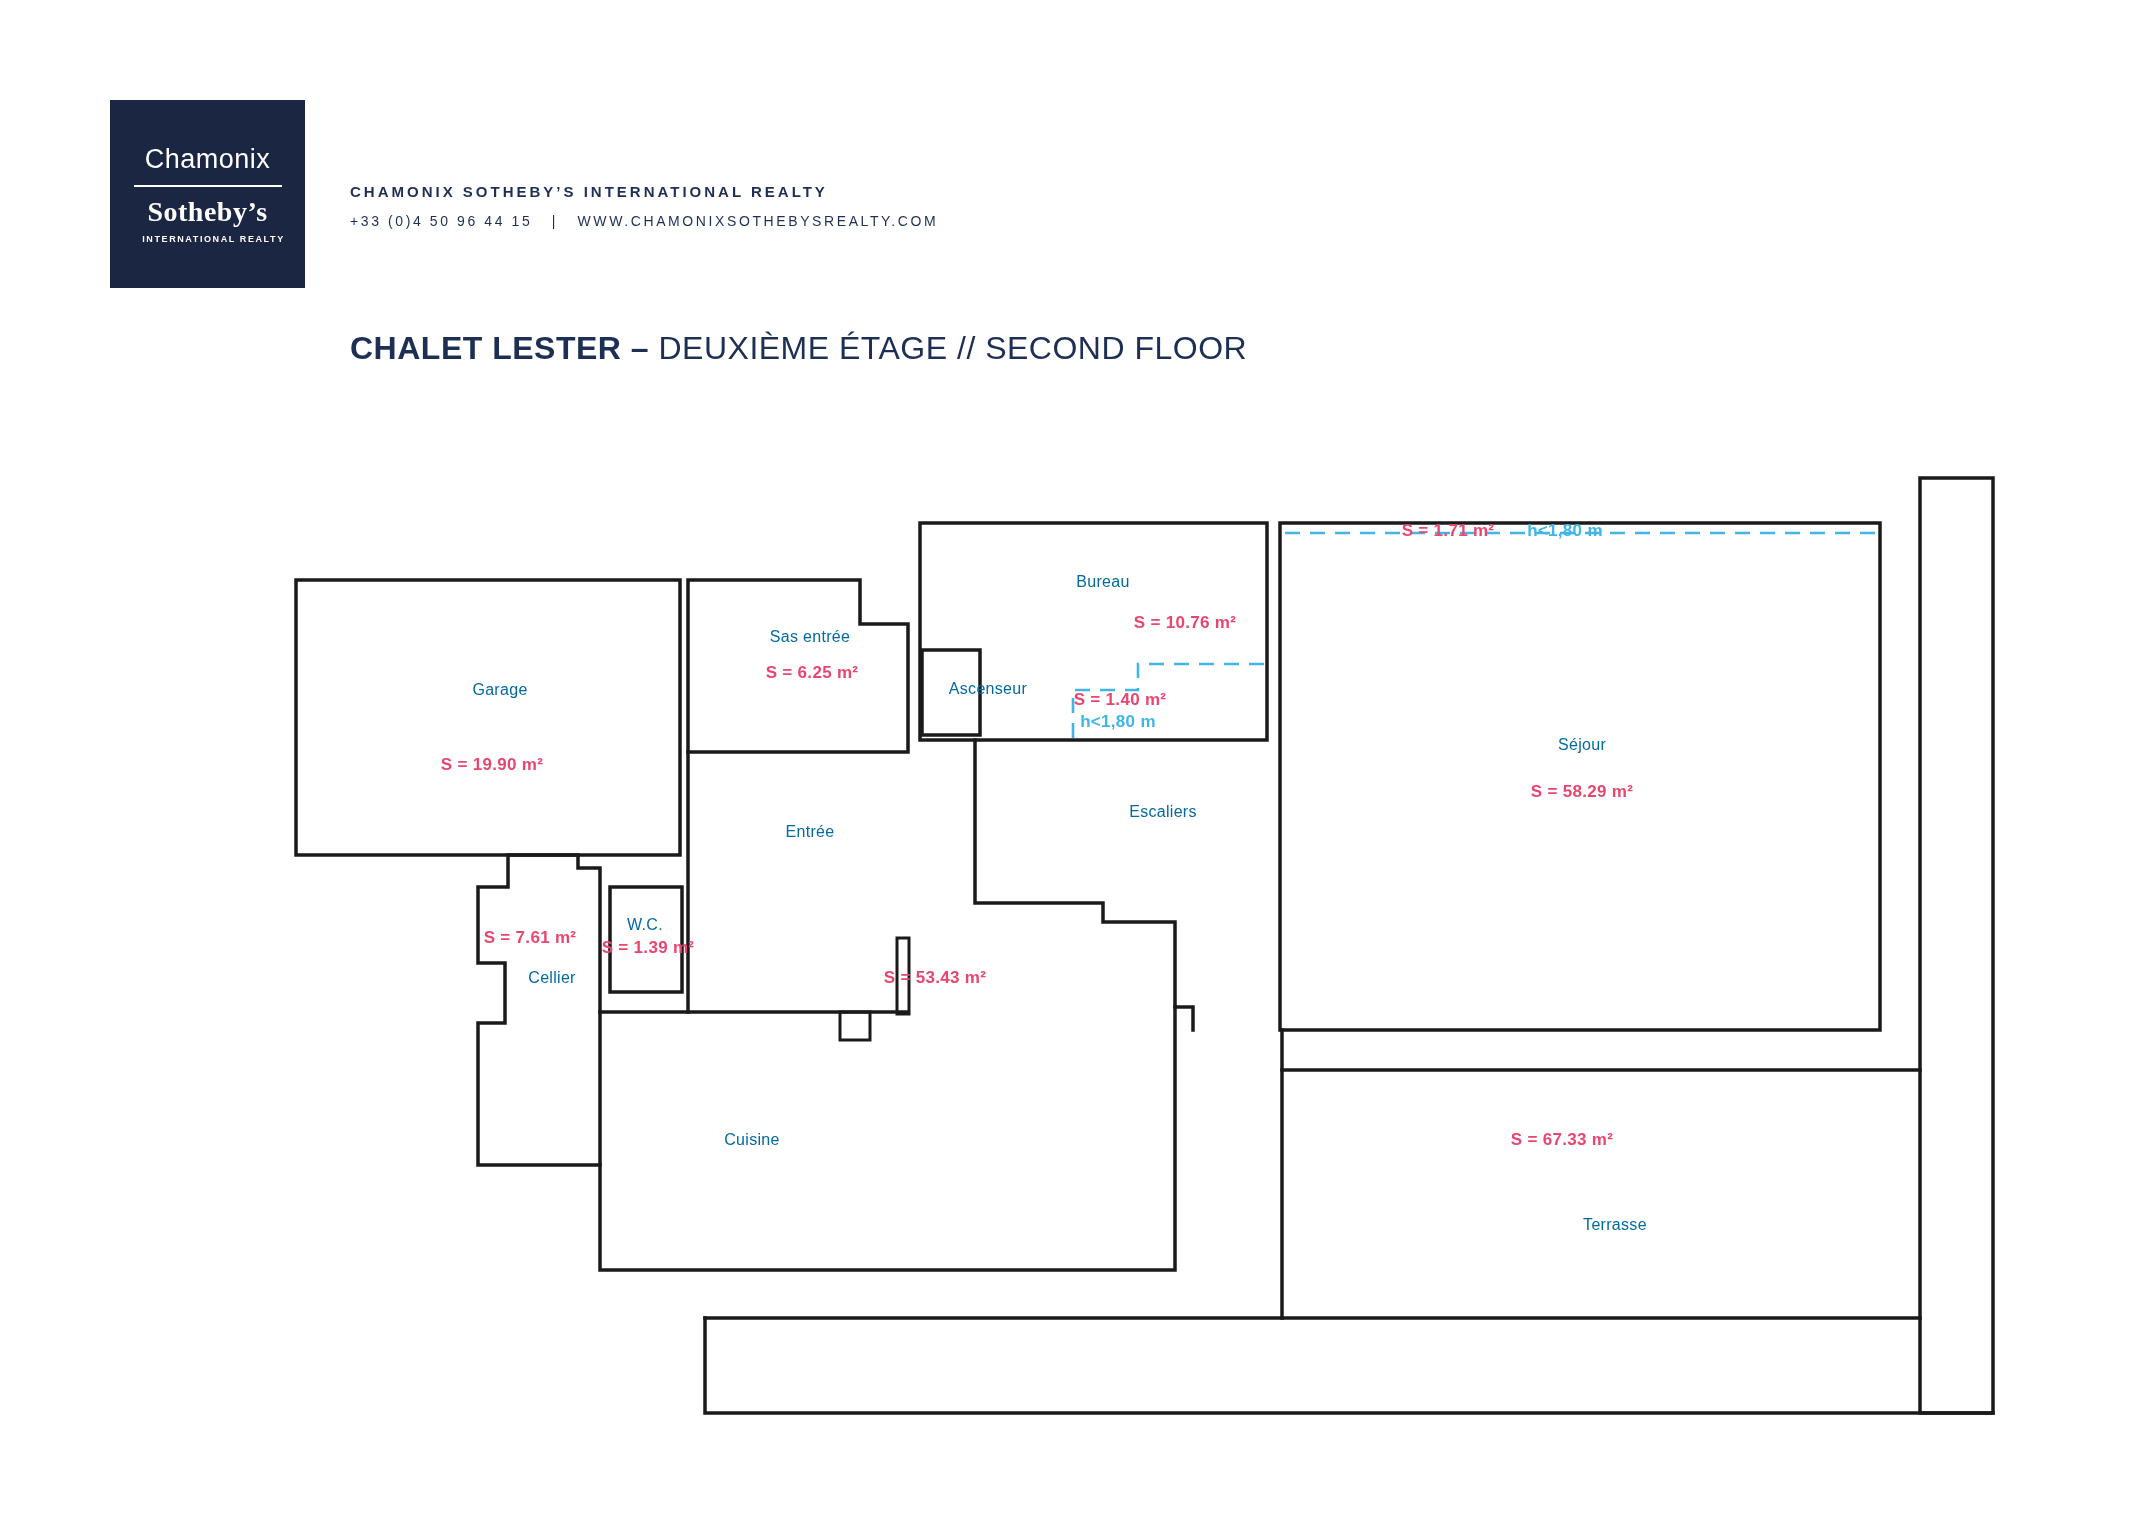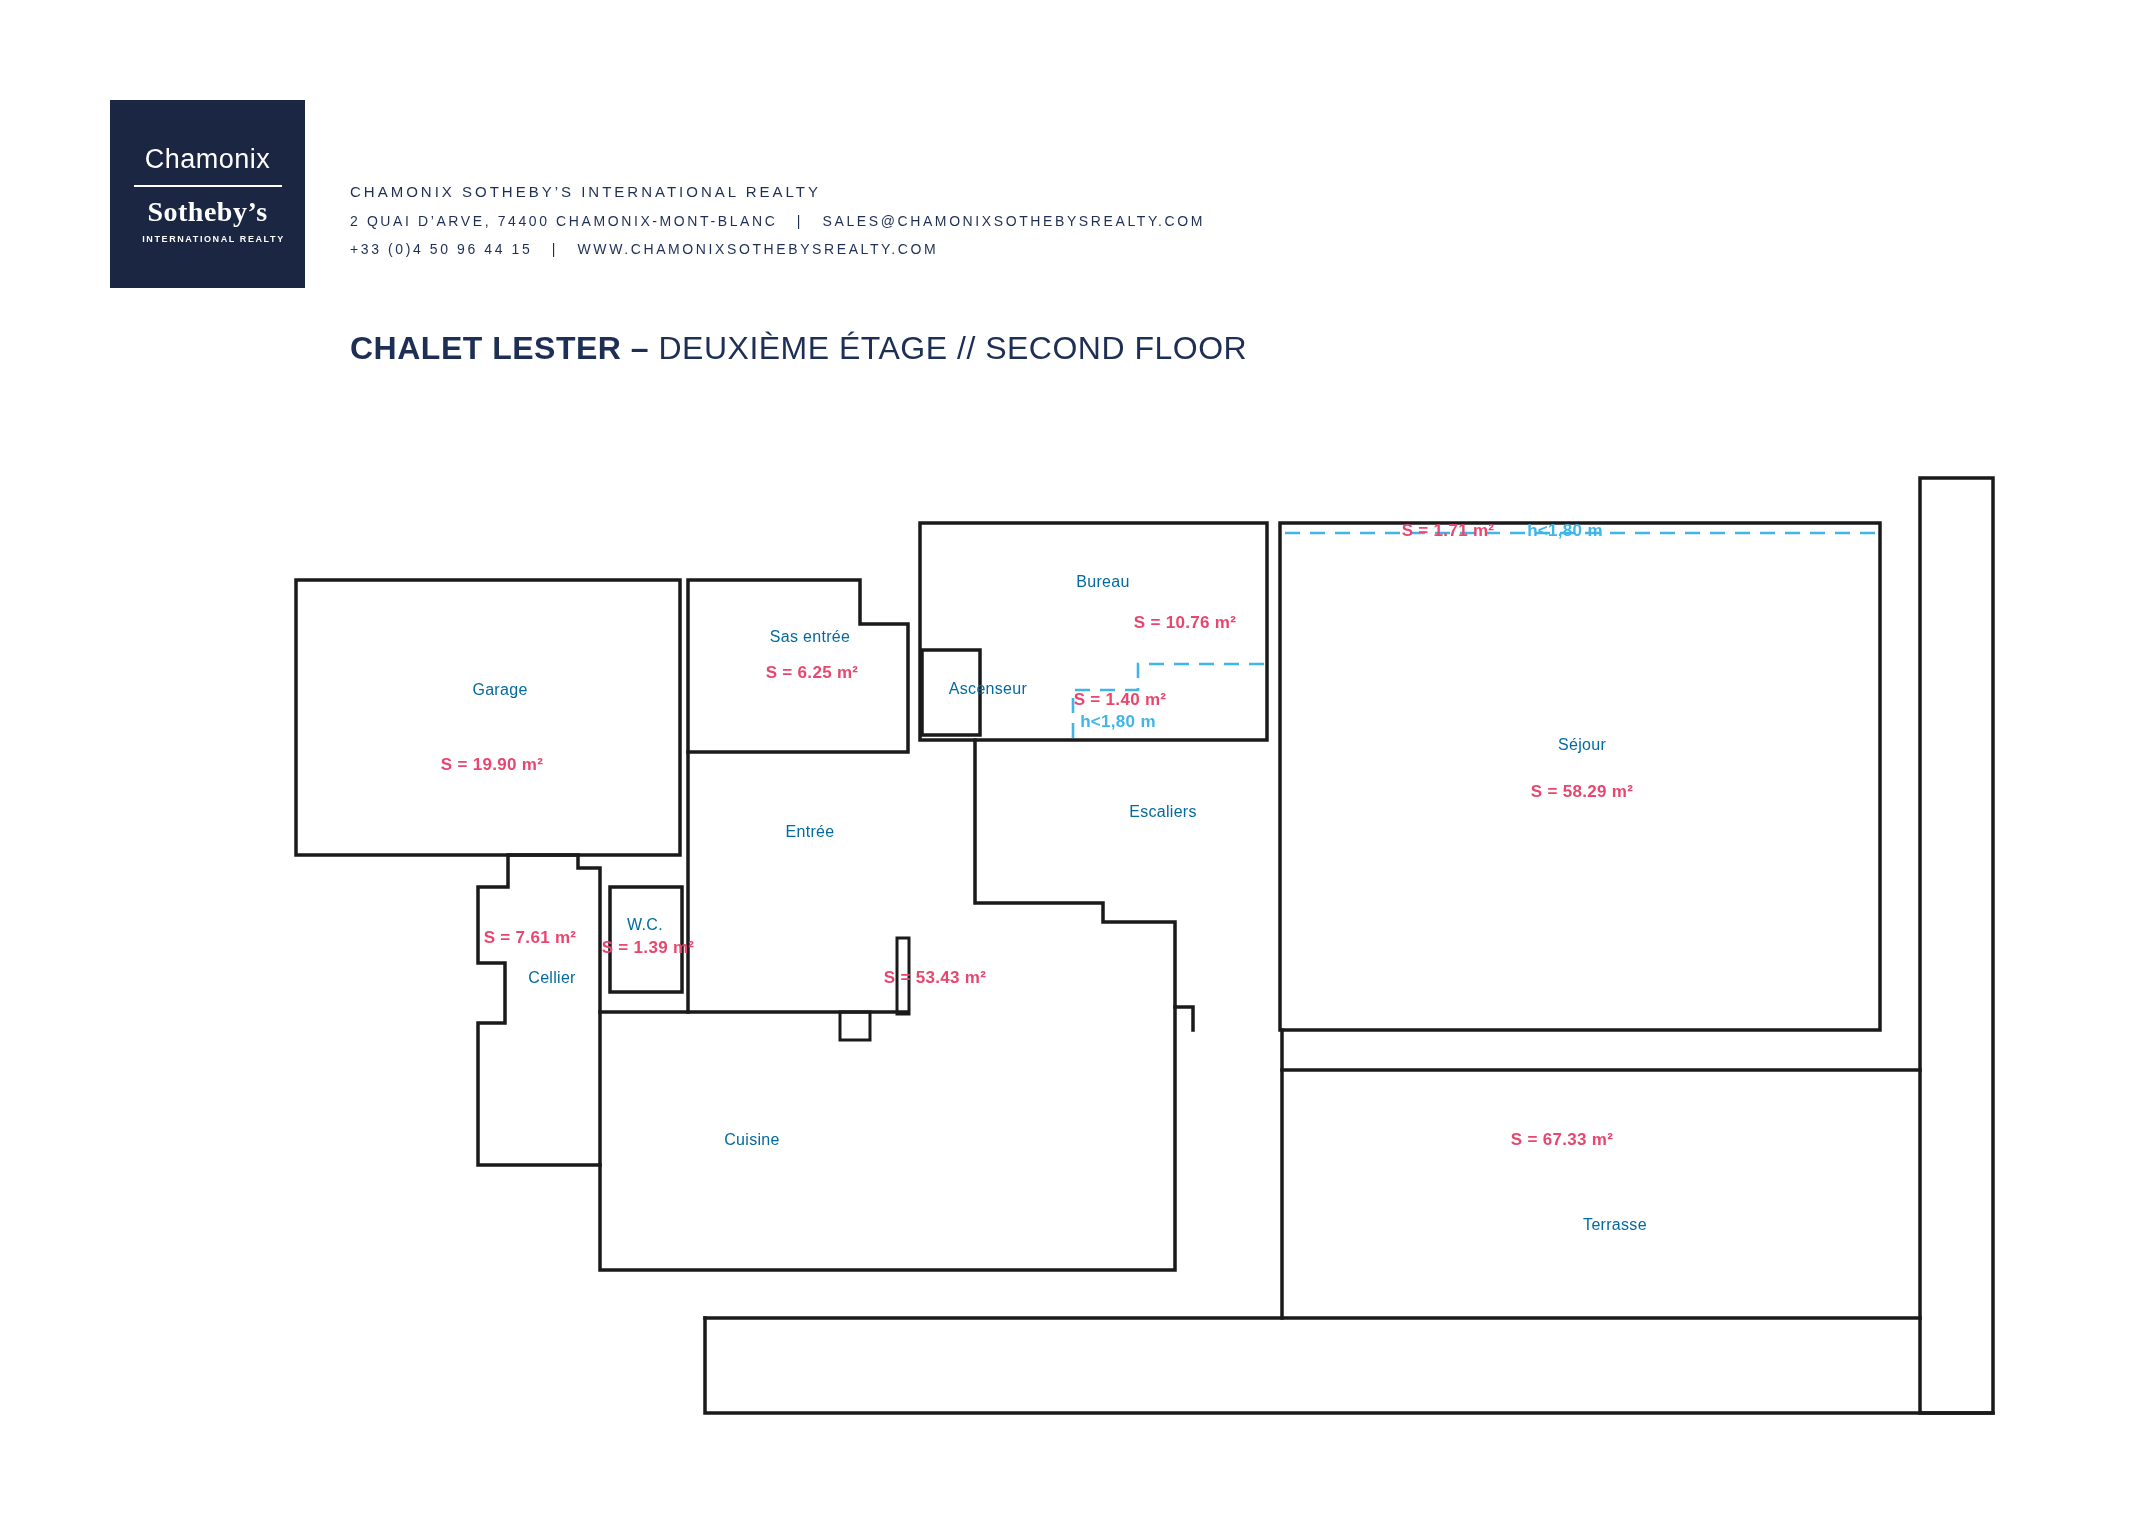--- a/index.html
+++ b/index.html
@@ -7,21 +7,21 @@
         font-family:"Liberation Sans", sans-serif;}
   
   .logo{position:absolute;left:110px;top:100px;width:195px;height:188px;background:#1b2642;
         display:flex;flex-direction:column;align-items:center;justify-content:center;color:#ffffff;}
   .logo-brand{font-family:"Liberation Sans",sans-serif;font-weight:400;font-size:27px;letter-spacing:.5px;}
   .logo-rule{width:148px;height:2px;background:#ffffff;margin:10px 0 9px 0;}
   .logo-name{font-family:"Liberation Serif",serif;font-weight:700;font-size:28px;letter-spacing:.5px;}
   .logo-tagline{font-size:9px;letter-spacing:1.6px;margin-top:6px;font-weight:700;padding-left:12px;}
   .contact{position:absolute;left:350px;top:183px;color:#1e2f55;}
   .contact div{white-space:pre;}
-  .company-line{font-weight:400;font-size:15px;letter-spacing:3px;margin-bottom:13px;}
+  .company-line{font-weight:700;font-size:15px;letter-spacing:3px;margin-bottom:13px;}
   .address-line,.phone-line{font-size:14px;letter-spacing:2.6px;margin-bottom:12px;}
   .title-row{position:absolute;left:350px;top:330px;font-size:32px;color:#1e2f55;letter-spacing:.5px;}
   .title-bold{font-weight:700;}
   .title-reg{font-weight:400;}
   
   .plan-svg{position:absolute;left:0;top:0;width:2140px;height:1513px;}
   .wall{fill:none;stroke:#1a1a1a;stroke-width:3.5;stroke-linecap:square;stroke-linejoin:miter;}
   .wall-thin{fill:none;stroke:#1a1a1a;stroke-width:3;}
   .dash{fill:none;stroke:#3fb5e8;stroke-width:2.6;stroke-dasharray:15 10;}
   .rlabel{position:absolute;transform:translate(-50%,-50%);font-weight:400;font-size:16px;
@@ -38,21 +38,20 @@
 
   <div class="logo">
     <div class="logo-brand">Chamonix</div>
     <div class="logo-rule"></div>
     <div class="logo-name">Sotheby’s</div>
     <div class="logo-tagline">INTERNATIONAL REALTY</div>
   </div>
 
   <div class="contact">
     <div class="company-line">CHAMONIX SOTHEBY’S INTERNATIONAL REALTY</div>
-    <div class="address-line">2 QUAI D’ARVE, 74400 CHAMONIX-MONT-BLANC   |   SALES@CHAMONIXSOTHEBYSREALTY.COM</div>
     <div class="phone-line">+33 (0)4 50 96 44 15   |   WWW.CHAMONIXSOTHEBYSREALTY.COM</div>
   </div>
 
   <div class="title-row">
     <span class="title-bold">CHALET LESTER –</span><span class="title-reg"> DEUXIÈME ÉTAGE // SECOND FLOOR</span>
   </div>
 
   <svg class="plan-svg" viewBox="0 0 2140 1513">
 
     <rect class="wall" x="296" y="580" width="384" height="275"></rect>

